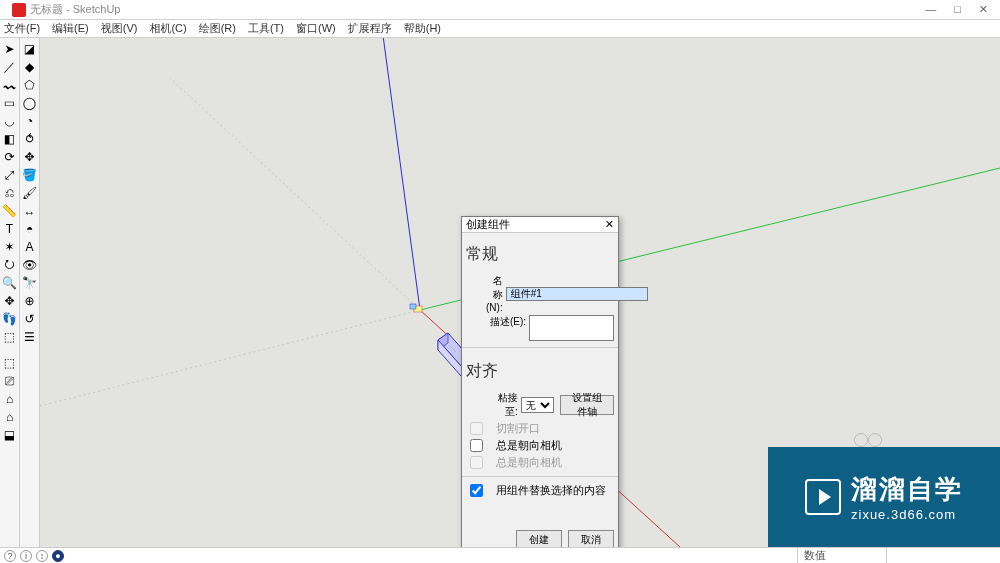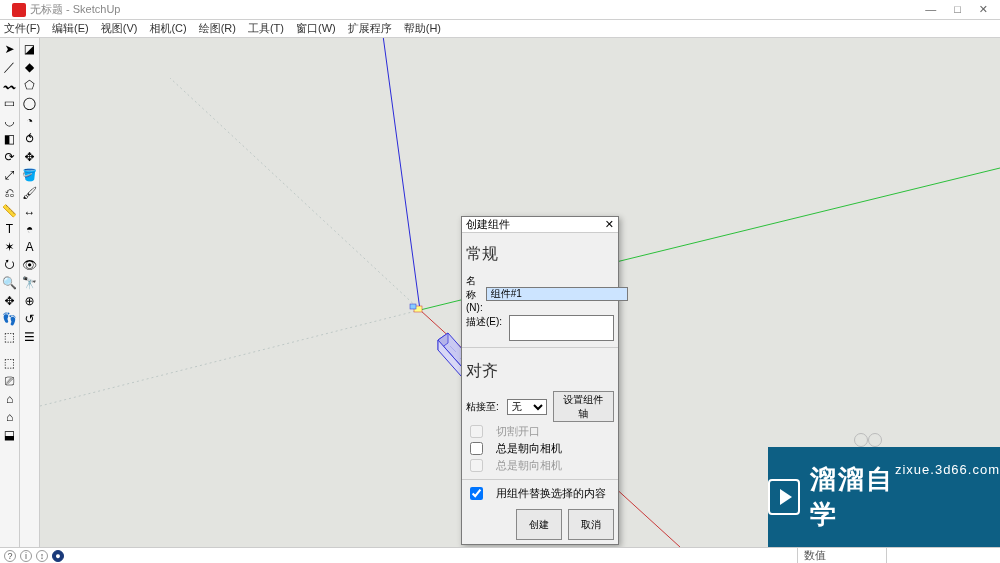--- a/index.html
+++ b/index.html
@@ -29,36 +29,36 @@
 .viewport svg { position: absolute; top: 0; left: 0; width: 100%; height: 100%; }
 
 
 .dialog { position: absolute; left: 421px; top: 178px; width: 158px; background: #f0f0f0; border: 1px solid #7a7a7a; box-shadow: 2px 2px 6px rgba(0,0,0,.3); font-size: 10px; }
 .dialog .dlg-title { height: 16px; background: #fff; border-bottom: 1px solid #ccc; display: flex; align-items: center; padding: 0 4px; font-size: 10px; }
 .dialog .dlg-title .t { flex: 1; }
 .dialog .dlg-title .x { cursor: pointer; font-size: 11px; }
 .dialog .section { padding: 2px 4px; }
 .dialog .sec-head { font-size: 16px; color: #333; margin: 9px 0; }
 .dialog .row { display: flex; align-items: center; margin: 2px 0; gap: 3px; }
-.dialog .lbl { width: 40px; text-align: left; font-size: 10px; }
+.dialog .lbl { width: 40px; text-align: right; font-size: 10px; margin-left: 20px; }
 .dialog input[type=text] { flex: 1; height: 14px; border: 1px solid #7a7a7a; font-size: 10px; padding: 0 4px; }
 .dialog input.sel { background: #cce4ff; }
 .dialog textarea { flex:1; height: 26px; border: 1px solid #7a7a7a; font-size: 10px; resize: none; }
 .dialog select { height: 16px; border: 1px solid #7a7a7a; font-size: 10px; background: #fff; }
-.dialog .btn { height: 31px; border: 1px solid #888; background: #e8e8e8; font-size: 10px; padding: 0 6px; cursor: pointer; display: inline-flex; align-items: center; justify-content: center; }
+.dialog .btn { height: 20px; border: 1px solid #888; background: #e8e8e8; font-size: 10px; padding: 0 6px; cursor: pointer; display: inline-flex; align-items: center; justify-content: center; }
 .dialog .chk { display: flex; align-items: center; gap: 13px; font-size: 10px; margin: 2px 0 2px 4px; }
 .dialog .chk.disabled { color: #999; }
 .dialog hr { border: none; border-top: 1px solid #ccc; margin: 2px 0; }
-.dialog .btnrow { display: flex; justify-content: flex-end; gap: 6px; padding: 4px; }
+.dialog .btnrow { display: flex; justify-content: flex-end; gap: 6px; padding: 4px; margin-top: 24px; }
 
 
 .watermark { position: absolute; right: 0; bottom: 16px; width: 232px; height: 100px; background: #0d5f84; color: #fff; display: flex; align-items: center; justify-content: center; }
 .watermark .play { width: 36px; height: 36px; border: 2px solid #fff; border-radius: 4px; display: flex; align-items: center; justify-content: center; margin-right: 10px; }
 .watermark .play::before { content: ""; border-left: 12px solid #fff; border-top: 8px solid transparent; border-bottom: 8px solid transparent; margin-left: 3px; }
-.watermark .txt { display: flex; flex-direction: row; align-items: flex-start; }
+.watermark .txt { display: flex; flex-direction: column; align-items: flex-start; }
 .watermark .txt .big { font-size: 26px; font-weight: bold; letter-spacing: 2px; }
 .watermark .txt .small { font-size: 13px; letter-spacing: 1px; }
 .watermark .decor { position: absolute; top: -14px; right: 106px; width: 40px; height: 14px; }
 .watermark .decor span { display:inline-block; width:14px; height:14px; border-radius:50%; background:#e3e4e0; border:1px solid #bbb; }
 
 
 .statusbar { height: 16px; background: #fff; border-top: 1px solid #ccc; display: flex; align-items: center; padding: 0 4px; font-size: 10px; color: #555; }
 .statusbar .left { display:flex; gap:4px; }
 .statusbar .left span { width:12px; height:12px; border:1px solid #999; border-radius:50%; display:inline-flex; align-items:center; justify-content:center; font-size:9px;}
 .statusbar .left span.filled { background:#1a3a7a; color:#fff; border-color:#1a3a7a;}

